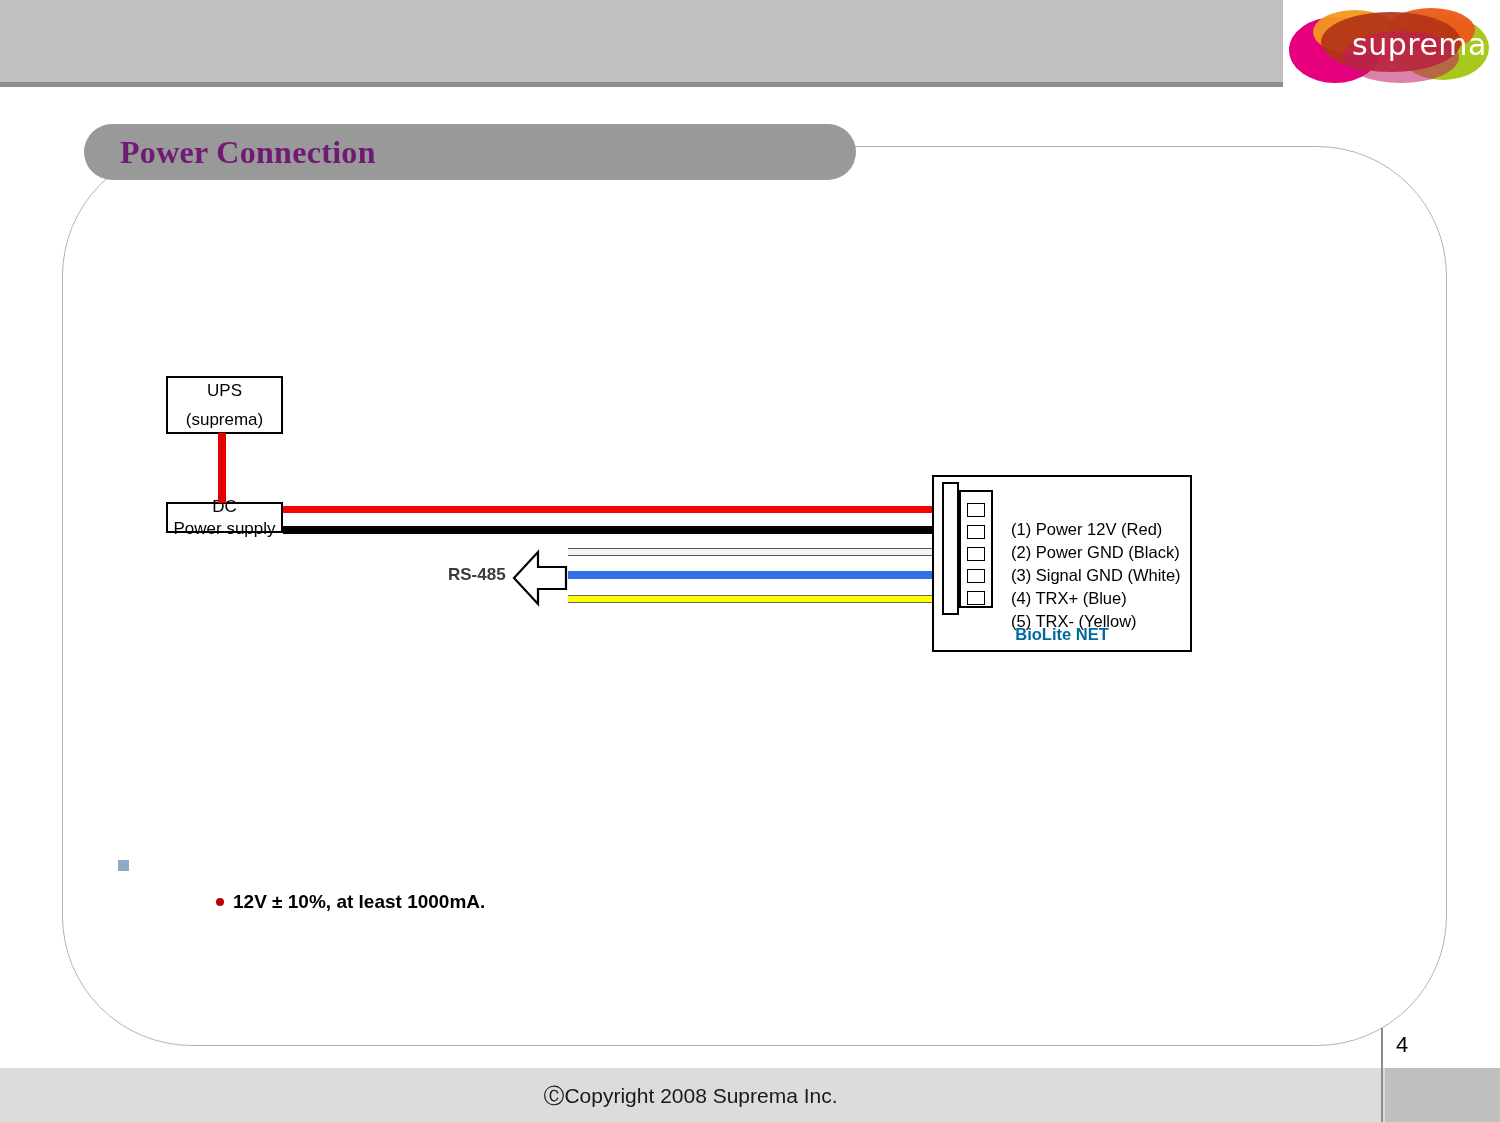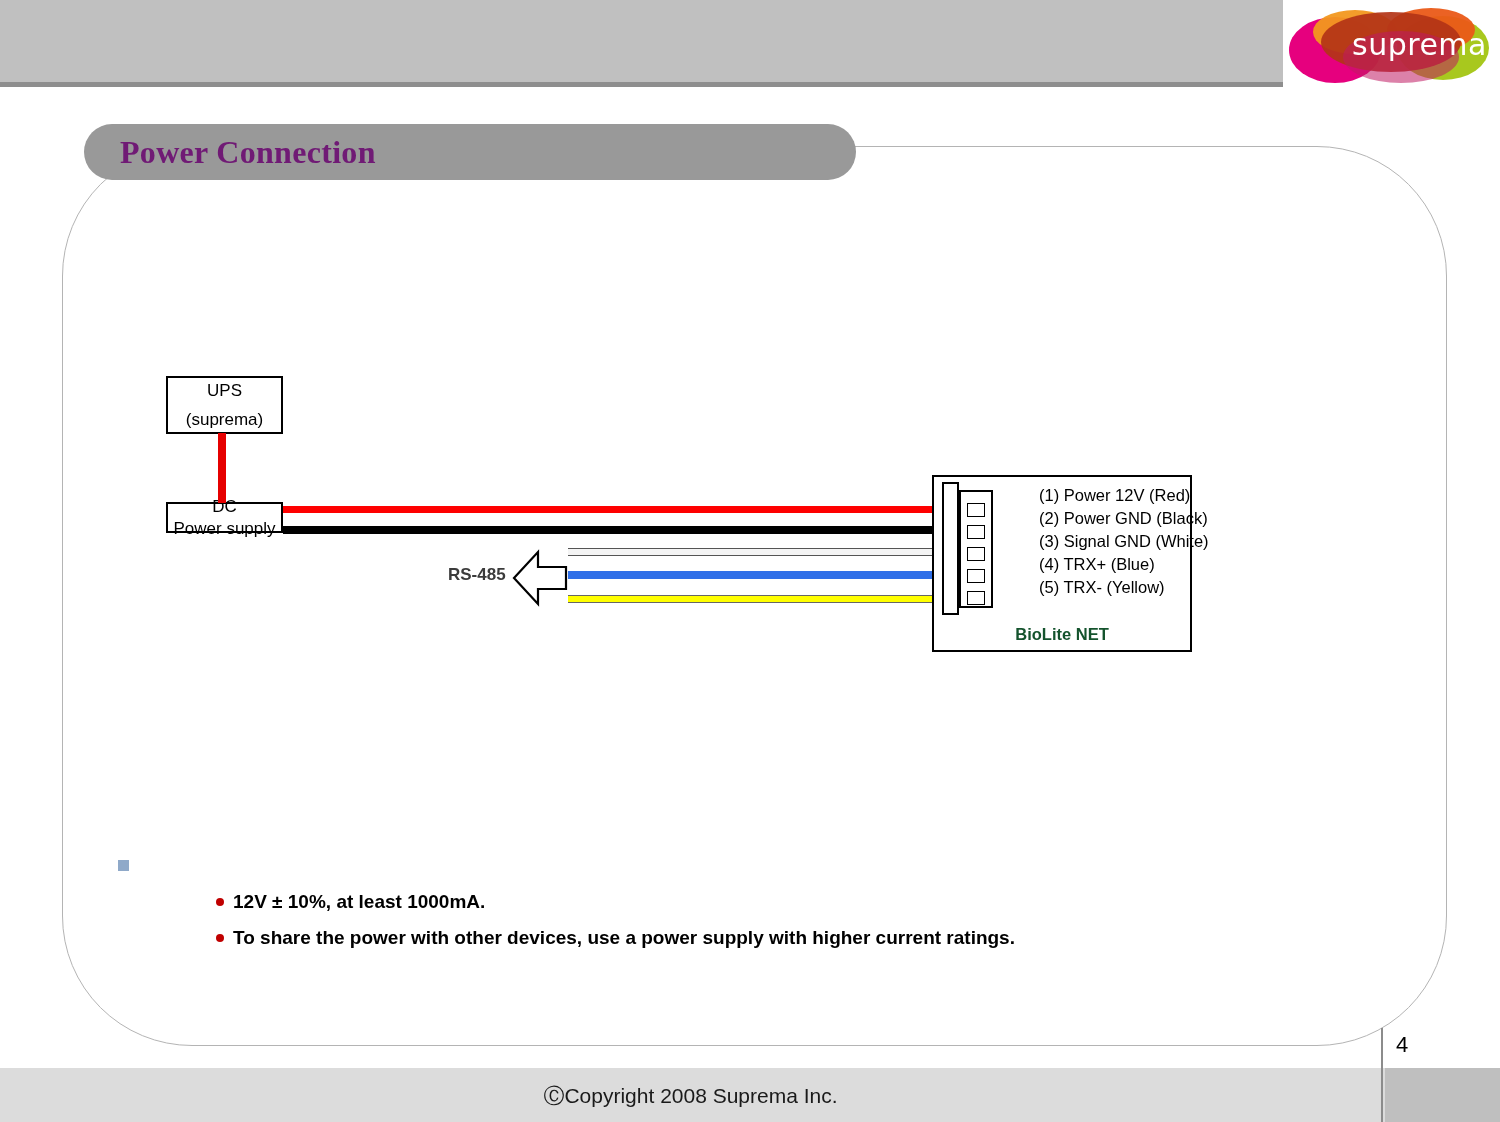--- a/index.html
+++ b/index.html
@@ -181,37 +181,36 @@
   .pin {
     position: absolute;
     left: 967px;
     width: 18px; height: 14px;
     border: 1.6px solid #000000;
     background: #ffffff;
     box-sizing: border-box;
   }
   .pin-labels {
     position: absolute;
-    left: 1011px; top: 484px;
+    left: 1011px; top: 518px;
     font-size: 16.5px;
     color: #000000;
     line-height: 23px;
     font-family: "Liberation Sans", sans-serif;
     white-space: nowrap;
-    margin-left: 28px;
   }
   .device-name {
     position: absolute;
     left: 932px; top: 625px;
     width: 260px;
     text-align: center;
     font-size: 16.5px;
     font-weight: bold;
     font-family: "Liberation Sans", sans-serif;
-    color: #14532d;
+    color: #0369a1;
   }
 
   
   .bullets {
     position: absolute;
     left: 118px;
     top: 860px;
     width: 1200px;
   }
   .bullet-l1 {
@@ -356,23 +355,19 @@
 </div>
 
 <div class="bullets">
   <div class="bullet-l1">
     <span class="sq-marker"></span>
   </div>
   <div class="bullet-l2">
     <span class="dot-marker"></span>
     <span class="bullet-l2-text">12V ± 10%, at least 1000mA.</span>
   </div>
-  <div class="bullet-l2">
-    <span class="dot-marker"></span>
-    <span class="bullet-l2-text">To share the power with other devices, use a power supply with higher current ratings.</span>
-  </div>
 </div>
 
 <div class="footer-light"></div>
 <div class="footer-dark"></div>
 <div class="footer-divider"></div>
 <div class="footer-copy">ⒸCopyright 2008 Suprema Inc.</div>
 <div class="page-number">4</div>
 
 </body></html>

